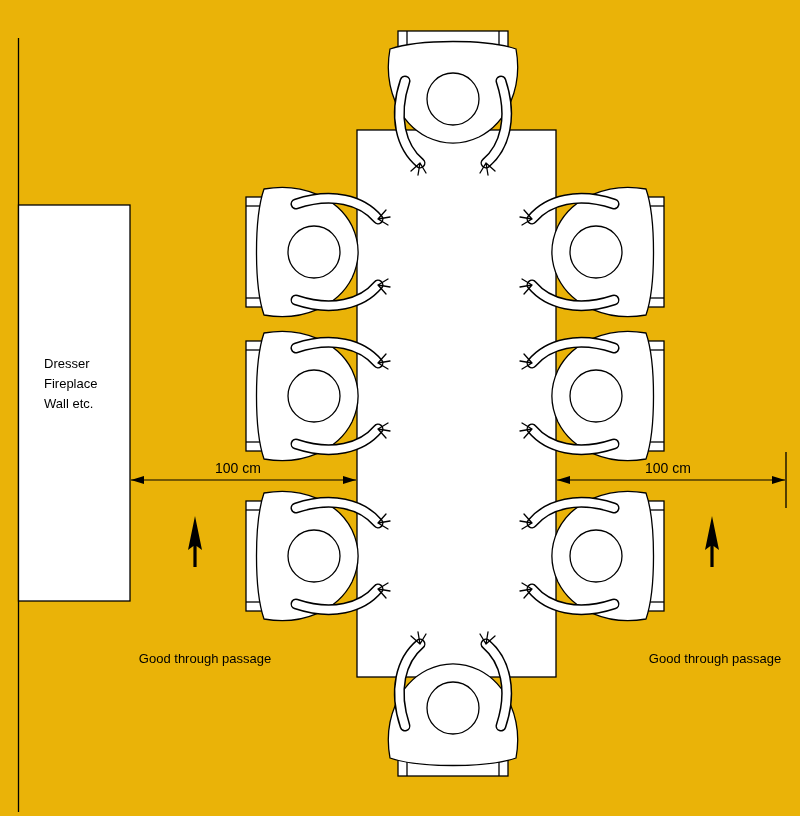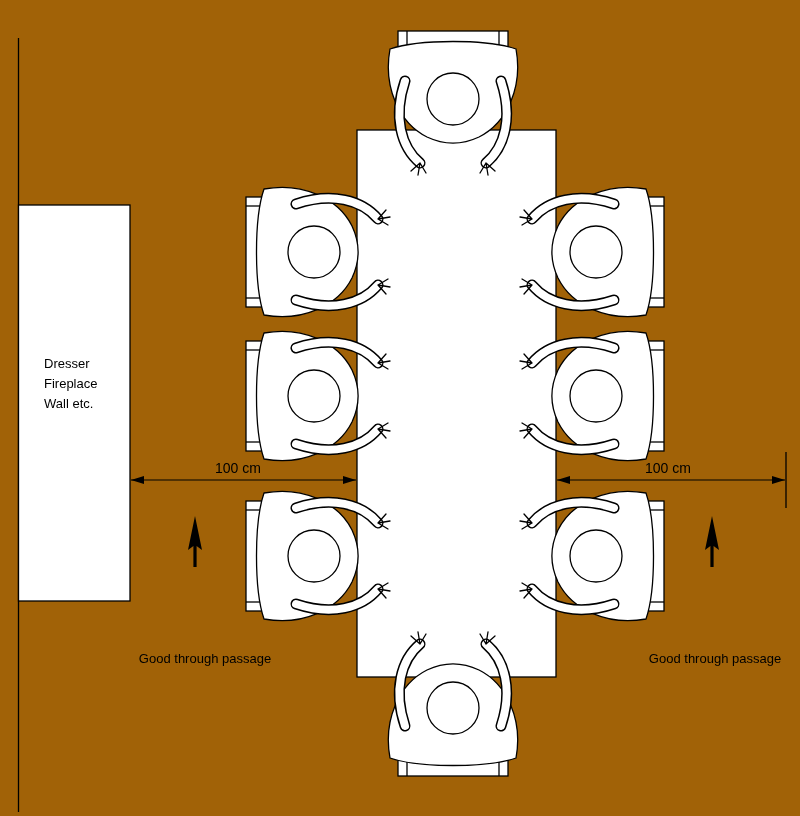--- a/index.html
+++ b/index.html
@@ -4,21 +4,21 @@
 <style>
   html, body {
     margin: 0;
     padding: 0;
     background: #ffffff;
   }
   .canvas {
     position: relative;
     width: 800px;
     height: 816px;
-    background: #a16207;
+    background: #eab308;
     font-family: "Liberation Sans", sans-serif;
   }
   svg text {
     font-family: "Liberation Sans", sans-serif;
     fill: #000000;
   }
   .label-small { font-size: 13px; }
   .label-dim   { font-size: 14px; }
 </style>
 </head>

